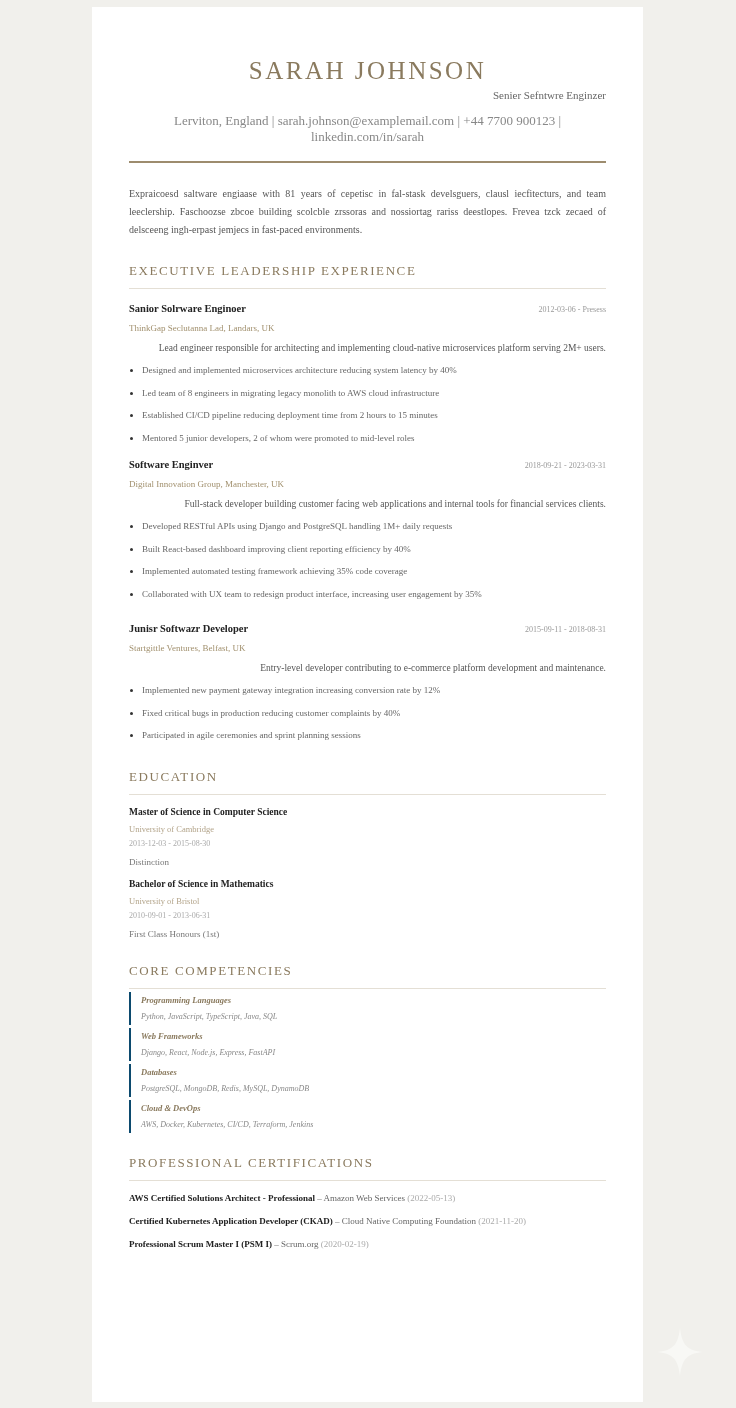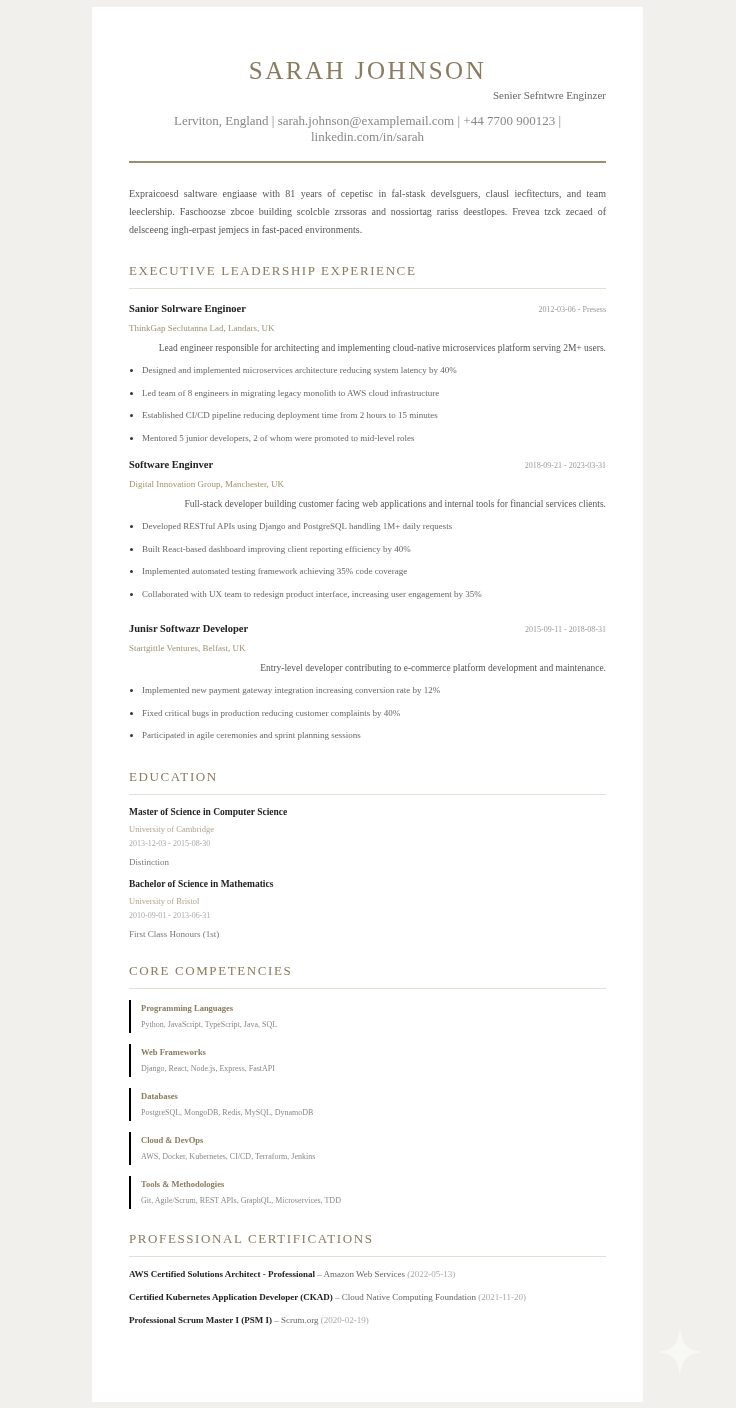--- a/index.html
+++ b/index.html
@@ -120,25 +120,26 @@
     margin-top: 5px;
     font-family: "Liberation Serif", serif;
     font-size: 8px; color: #aaa;
   }
   .edu-honor {
     margin-top: 9px;
     font-family: "Liberation Serif", serif;
     font-size: 9px; color: #777;
   }
   .skill {
-    margin-top: 11px;
-    border-left: 2px solid #000000;
+    margin-top: 3px;
+    border-left: 2px solid #0c4a6e;
     padding-left: 10px;
     padding-top: 3px;
     padding-bottom: 4px;
+    font-style: italic;
   }
   .skill-name {
     font-family: "Liberation Serif", serif;
     font-weight: bold; font-size: 8.5px; color: #8a7a5e;
   }
   .skill-items {
     margin-top: 7px;
     font-family: "Liberation Serif", serif;
     font-size: 8px; color: #888;
   }
@@ -245,24 +246,20 @@
       <div class="skill-items">Django, React, Node.js, Express, FastAPI</div>
     </div>
     <div class="skill">
       <div class="skill-name">Databases</div>
       <div class="skill-items">PostgreSQL, MongoDB, Redis, MySQL, DynamoDB</div>
     </div>
     <div class="skill">
       <div class="skill-name">Cloud &amp; DevOps</div>
       <div class="skill-items">AWS, Docker, Kubernetes, CI/CD, Terraform, Jenkins</div>
     </div>
-    <div class="skill">
-      <div class="skill-name">Tools &amp; Methodologies</div>
-      <div class="skill-items">Git, Agile/Scrum, REST APIs, GraphQL, Microservices, TDD</div>
-    </div>
   </div>
 
   <div style="margin-top:22px">
     <h2 class="section-title">PROFESSIONAL CERTIFICATIONS</h2>
     <div class="section-rule"></div>
     <div style="margin-top:6px">
       <div class="cert">
         <b>AWS Certified Solutions Architect - Professional</b> – <span>Amazon Web Services</span> <span class="cert-date">(2022-05-13)</span>
       </div>
       <div class="cert">

